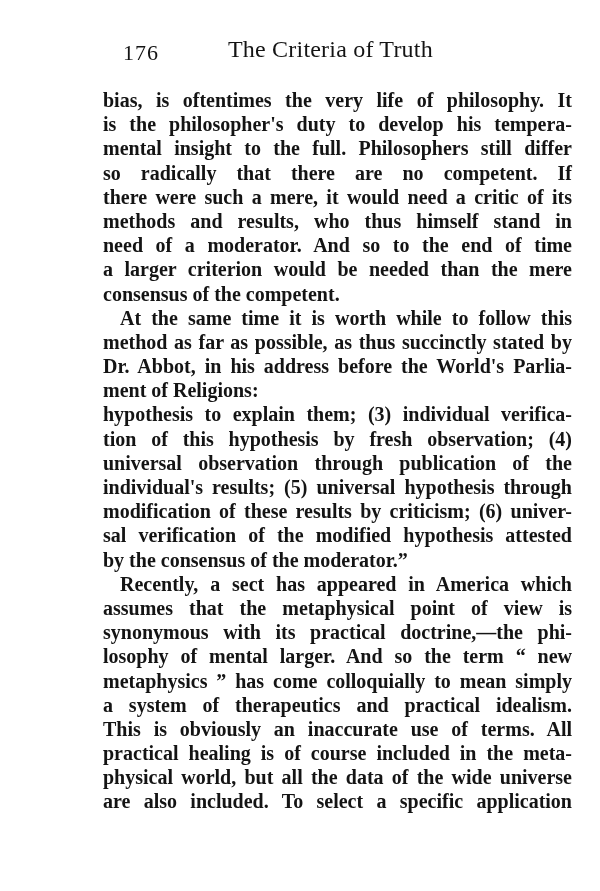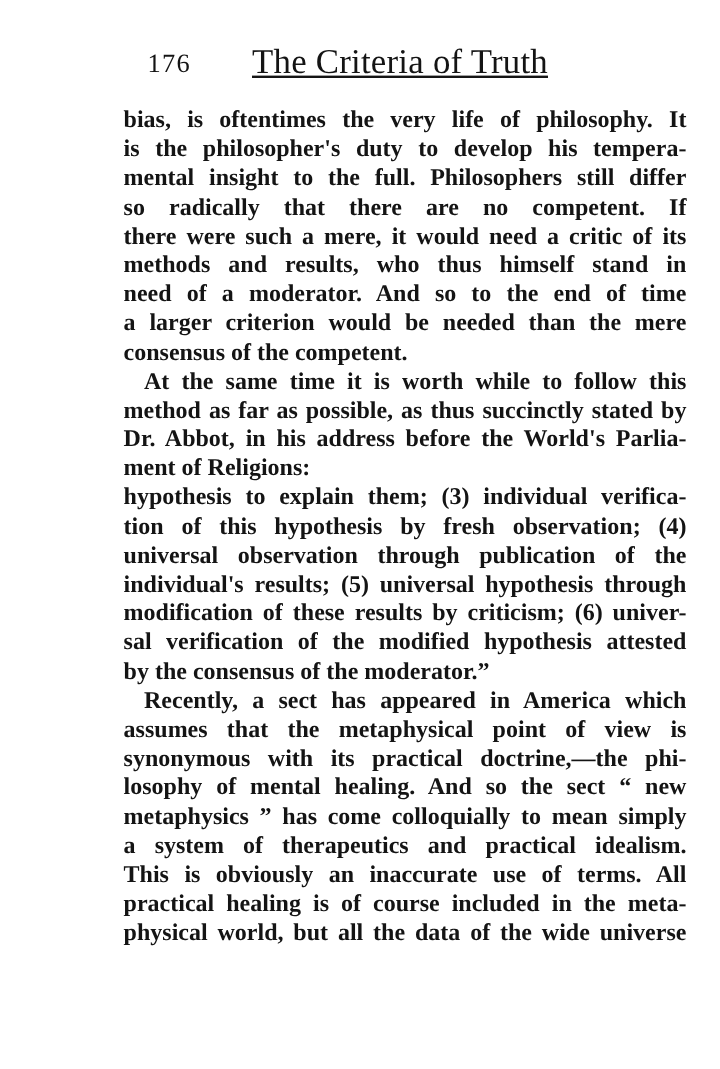--- a/index.html
+++ b/index.html
@@ -25,25 +25,24 @@
     .page-number {
       position: absolute;
       left: 0;
       top: 4px;
       font-size: 22px;
       letter-spacing: 1px;
       margin-left: 21px;
     }
     .running-title {
       position: absolute;
-      left: 108px;
+      left: 126px;
       top: 0;
-      font-size: 29px;
+      font-size: 24px;
       letter-spacing: 0.2px;
-      text-decoration: underline;
     }
     .body-text {
       position: absolute;
       top: 88px;
       left: 103px;
       width: 469px;
       font-size: 20px;
       line-height: 24.2px;
       font-weight: bold;
     }
@@ -93,20 +92,21 @@
       <span class="line">universal observation through publication of the</span>
       <span class="line">individual's results; (5) universal hypothesis through</span>
       <span class="line">modification of these results by criticism; (6) univer-</span>
       <span class="line">sal verification of the modified hypothesis attested</span>
       <span class="line last">by the consensus of the moderator.”</span>
     </div>
     <div>
       <span class="line indent">Recently, a sect has appeared in America which</span>
       <span class="line">assumes that the metaphysical point of view is</span>
       <span class="line">synonymous with its practical doctrine,—the phi-</span>
-      <span class="line">losophy of mental healing.  And so the sect “ new</span>
+      <span class="line">losophy of mental larger.  And so the term “ new</span>
       <span class="line">metaphysics ” has come colloquially to mean simply</span>
       <span class="line">a system of therapeutics and practical idealism.</span>
       <span class="line">This is obviously an inaccurate use of terms.  All</span>
       <span class="line">practical healing is of course included in the meta-</span>
       <span class="line">physical world, but all the data of the wide universe</span>
+      <span class="line">are also included.  To select a specific application</span>
     </div>
   </div>
 
 </body></html>

